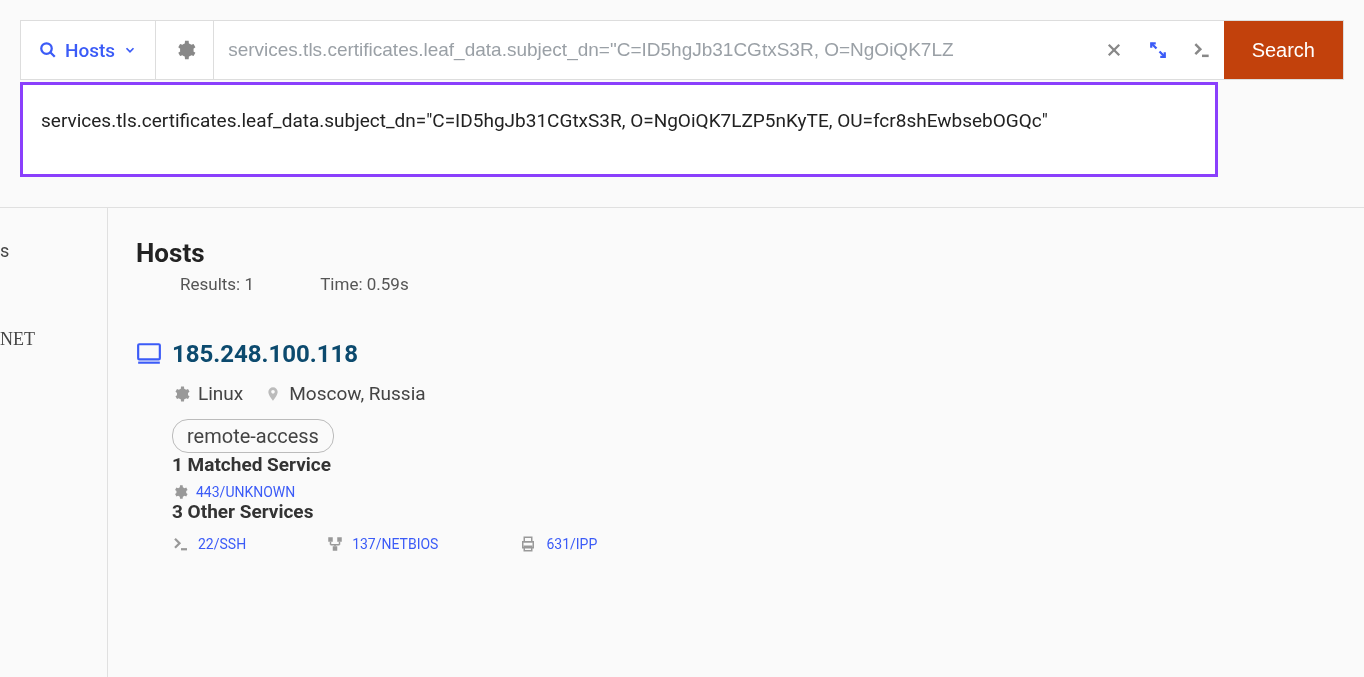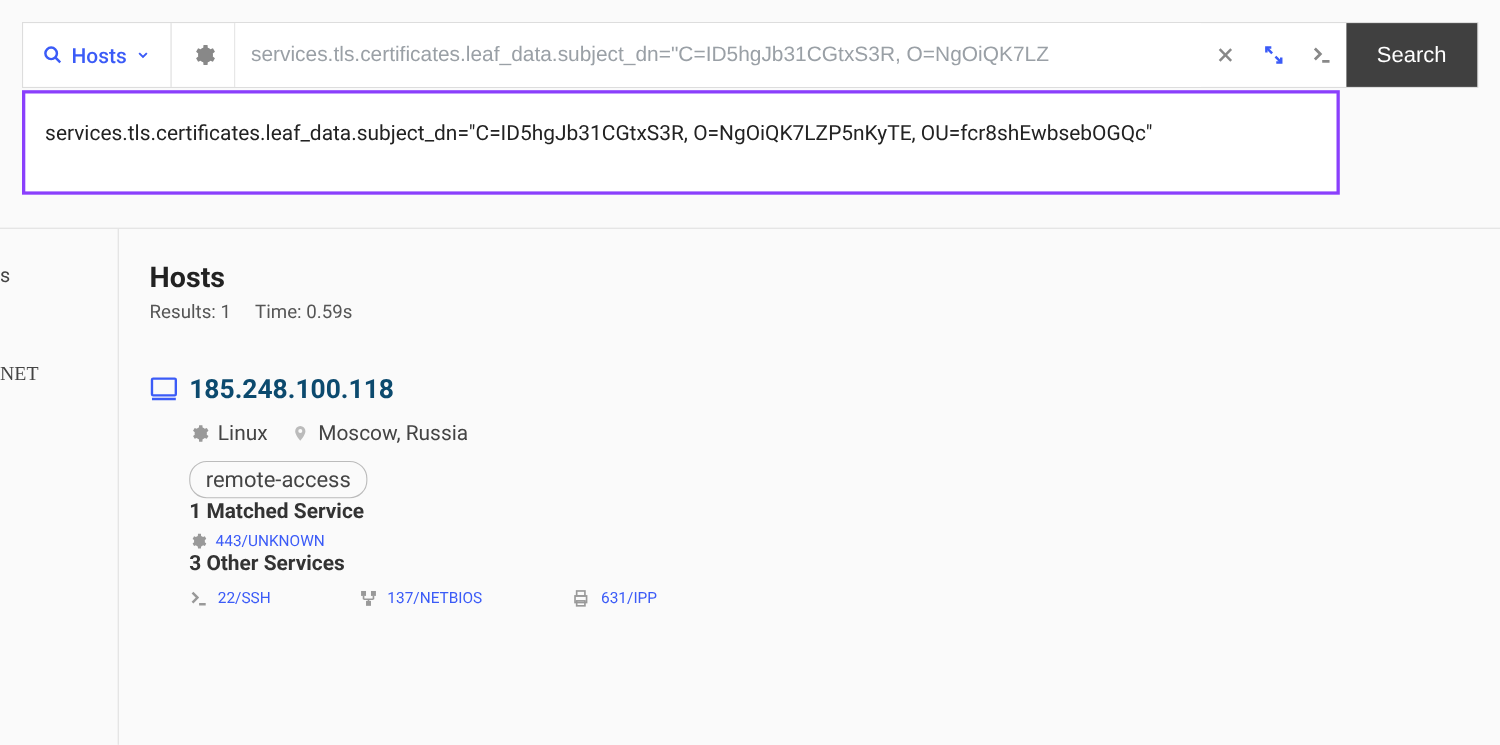--- a/index.html
+++ b/index.html
@@ -54,21 +54,21 @@
   .query-input::placeholder { color: #9aa0a6; }
   .icon-btn {
     display: flex;
     align-items: center;
     justify-content: center;
     width: 44px;
     color: #888;
     cursor: pointer;
   }
   .search-btn {
-    background: #404040;
+    background: #c2410c;
     color: #fff;
     border: none;
     font-size: 20px;
     padding: 4px 28px;
     cursor: pointer;
   }
 
   
   .expanded-query {
     margin: 2px 0 0 0;
@@ -111,21 +111,21 @@
   .page-title {
     font-size: 26px;
     font-weight: 700;
     color: #222;
   }
   .meta-line {
     margin-top: 6px;
     font-size: 17px;
     color: #555;
   }
-  .meta-line span { margin-right: 18px; }
+  .meta-line span { margin-right: 18px; margin-left: 44px; }
 
   .host-row {
     display: flex;
     align-items: center;
     gap: 10px;
     margin-top: 46px;
   }
   .host-ip {
     color: #0c4a6e;
     font-size: 24px;

